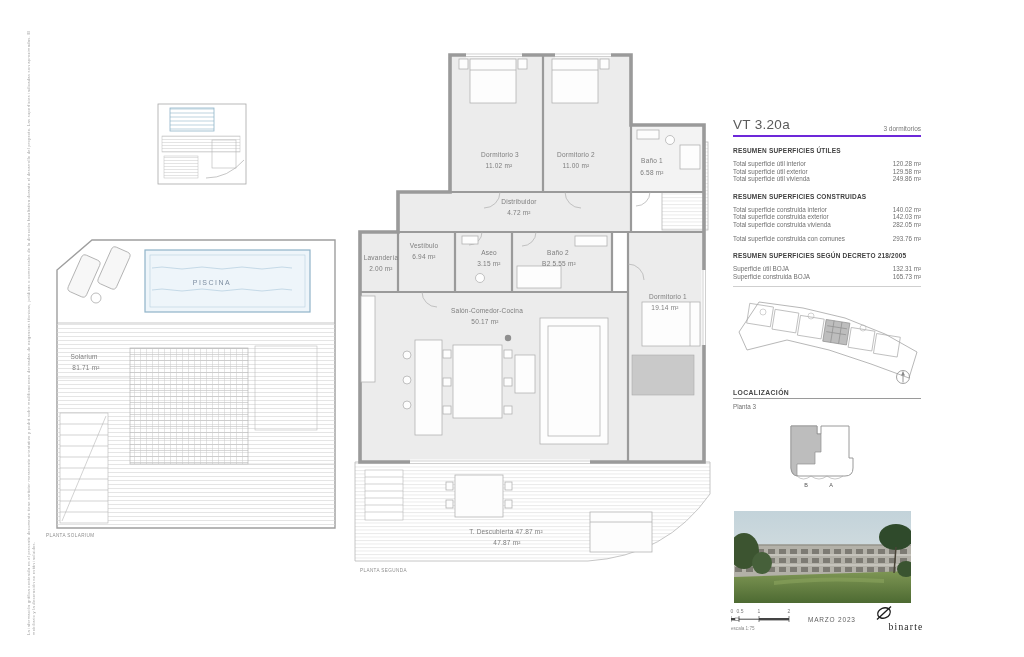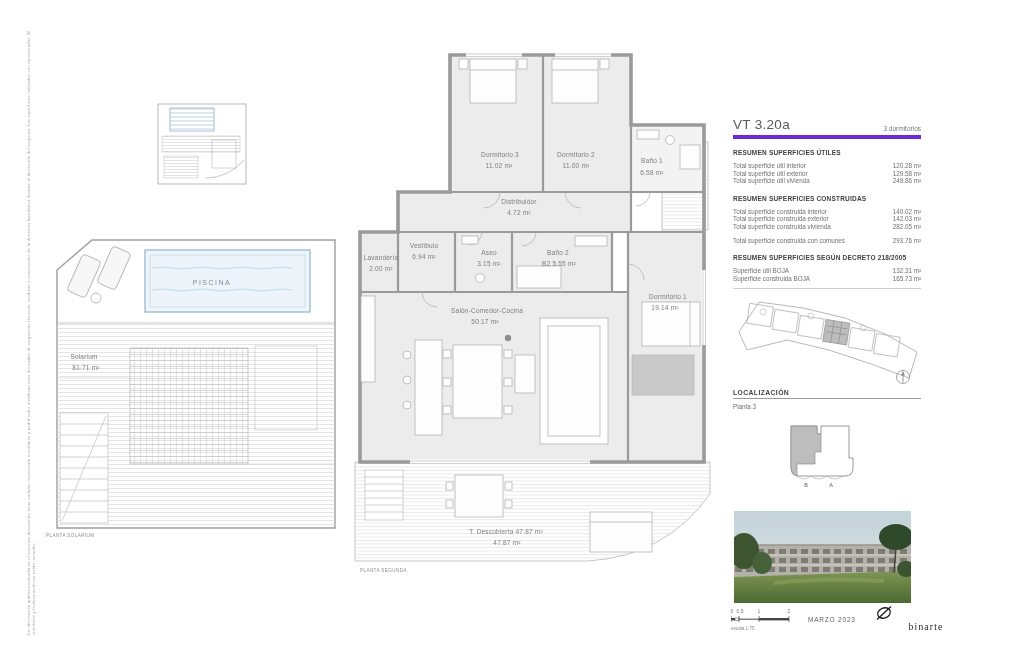--- a/index.html
+++ b/index.html
@@ -7,21 +7,21 @@
          font-family:"Liberation Sans",sans-serif;color:#6f6f6f;}
   .abs{position:absolute;}
   
   .plan-lbl{position:absolute;font-size:6.5px;line-height:1;color:#7d7d7d;white-space:nowrap;
             transform:translateX(-50%);text-align:center;letter-spacing:.2px;}
   .plan-title{position:absolute;font-size:4.6px;color:#8f8f8f;letter-spacing:.4px;white-space:nowrap;}
   .piscina-lbl{position:absolute;font-size:7px;color:#7d8da0;letter-spacing:1.5px;transform:translateX(-50%);}
   
   #panel-top{position:absolute;left:733px;top:117px;width:188px;}
   .title-row{display:flex;justify-content:space-between;align-items:flex-end;
-             border-bottom:4px solid #6d28d9;padding-bottom:3px;}
+             border-bottom:2px solid #6d28d9;padding-bottom:3px;}
   .unit-code{font-size:13.5px;color:#5a5a5a;letter-spacing:.3px;}
   .unit-type{font-size:6.5px;color:#777;}
   .sec-heading{font-size:6.5px;font-weight:bold;color:#3f3f3f;letter-spacing:.2px;margin-top:10px;margin-bottom:6px;white-space:nowrap;}
   .row{display:flex;justify-content:space-between;font-size:6.3px;color:#6f6f6f;line-height:7.6px;white-space:nowrap;}
   .row .val{color:#6f6f6f;}
   .row.spaced{margin-top:6px;}
   .sec-end{border-bottom:1px solid #cfcfcf;margin-top:6px;}
   #localizacion{position:absolute;left:733px;top:389px;width:188px;}
   .loc-heading{font-size:6.8px;font-weight:bold;color:#454545;letter-spacing:.4px;
                border-bottom:1px solid #9a9a9a;padding-bottom:2px;}
@@ -395,15 +395,15 @@
   <span class="scale-num" style="left:759px;top:608px">1</span>
   <span class="scale-num" style="left:789px;top:608px">2</span>
   <div class="escala" style="left:731px;top:626px">escala 1:75</div>
 
   <div class="date" style="left:808px;top:616px">MARZO 2023</div>
 
   <svg class="abs" style="left:866px;top:605px" width="36" height="16" viewBox="0 0 36 16">
     <ellipse cx="18" cy="8" rx="6.5" ry="5" transform="rotate(-22 18 8)" fill="none" stroke="#1c1c1c" stroke-width="1.3"></ellipse>
     <line x1="11" y1="14.5" x2="25" y2="1.5" stroke="#1c1c1c" stroke-width="1.3"></line>
   </svg>
-  <div class="logo-word" style="left:926px;top:622px">binarte</div>
+  <div class="logo-word" style="left:906px;top:622px">binarte</div>
 
 </div>
 
 </body></html>

